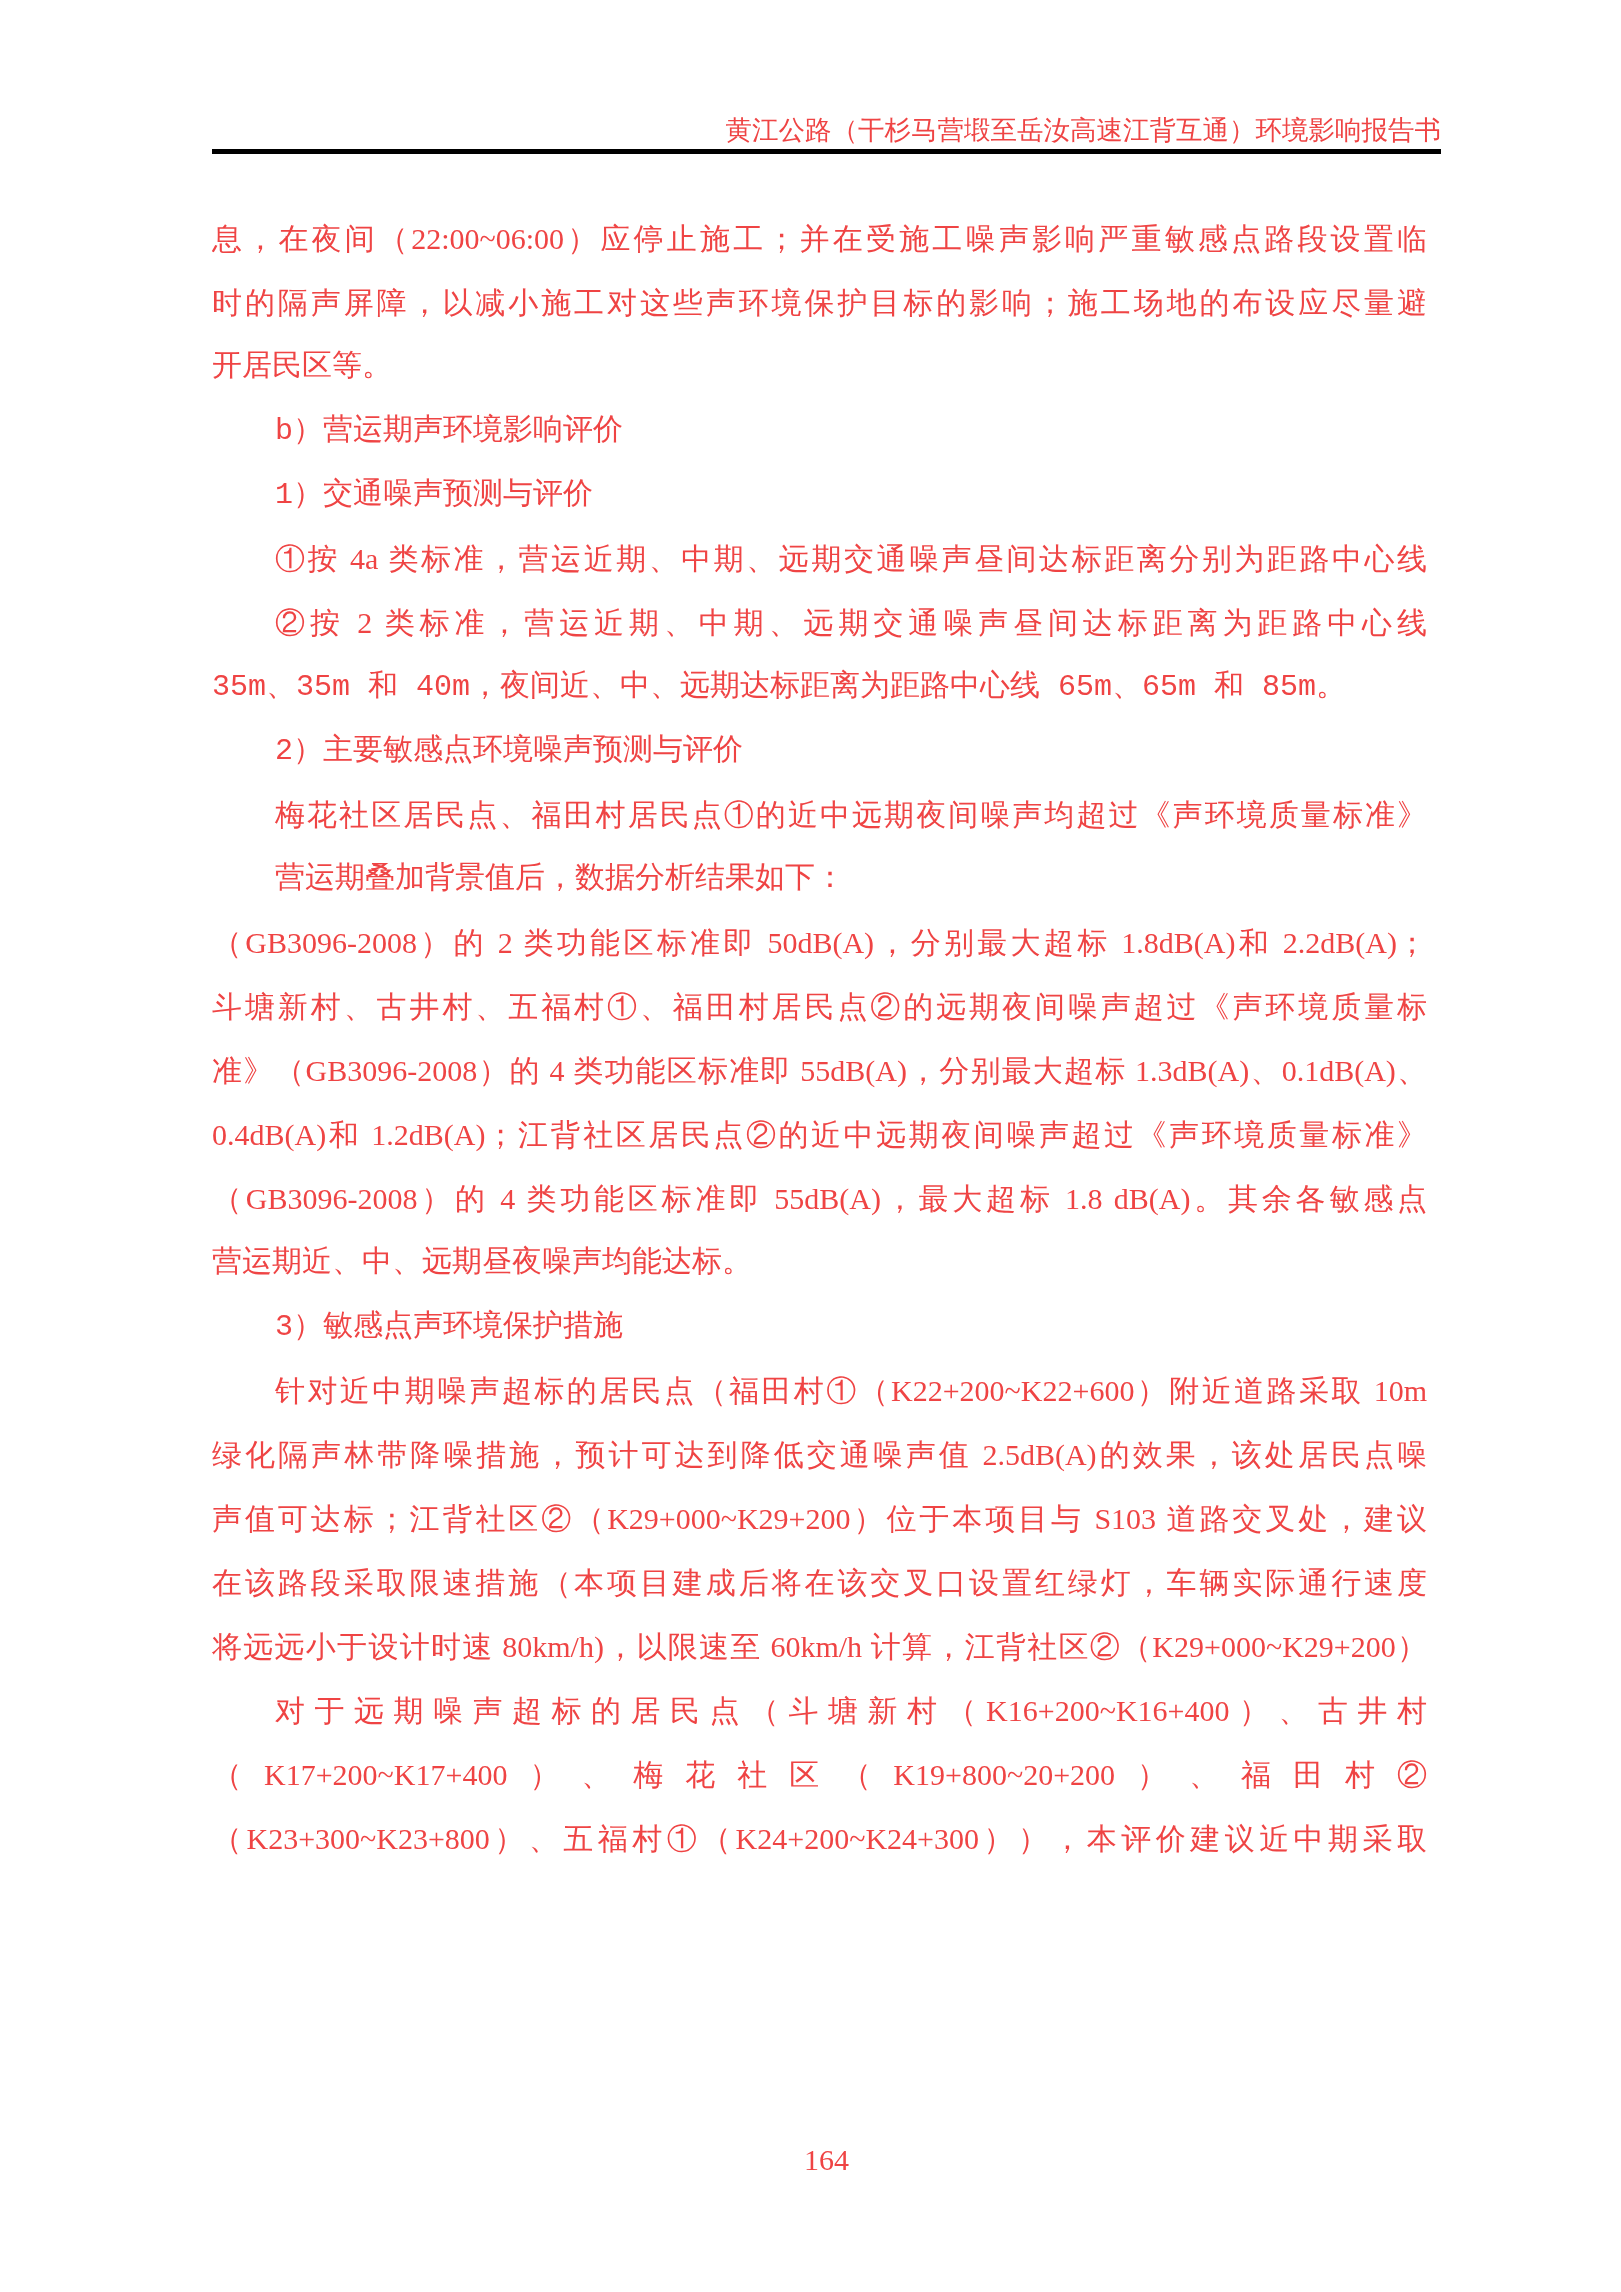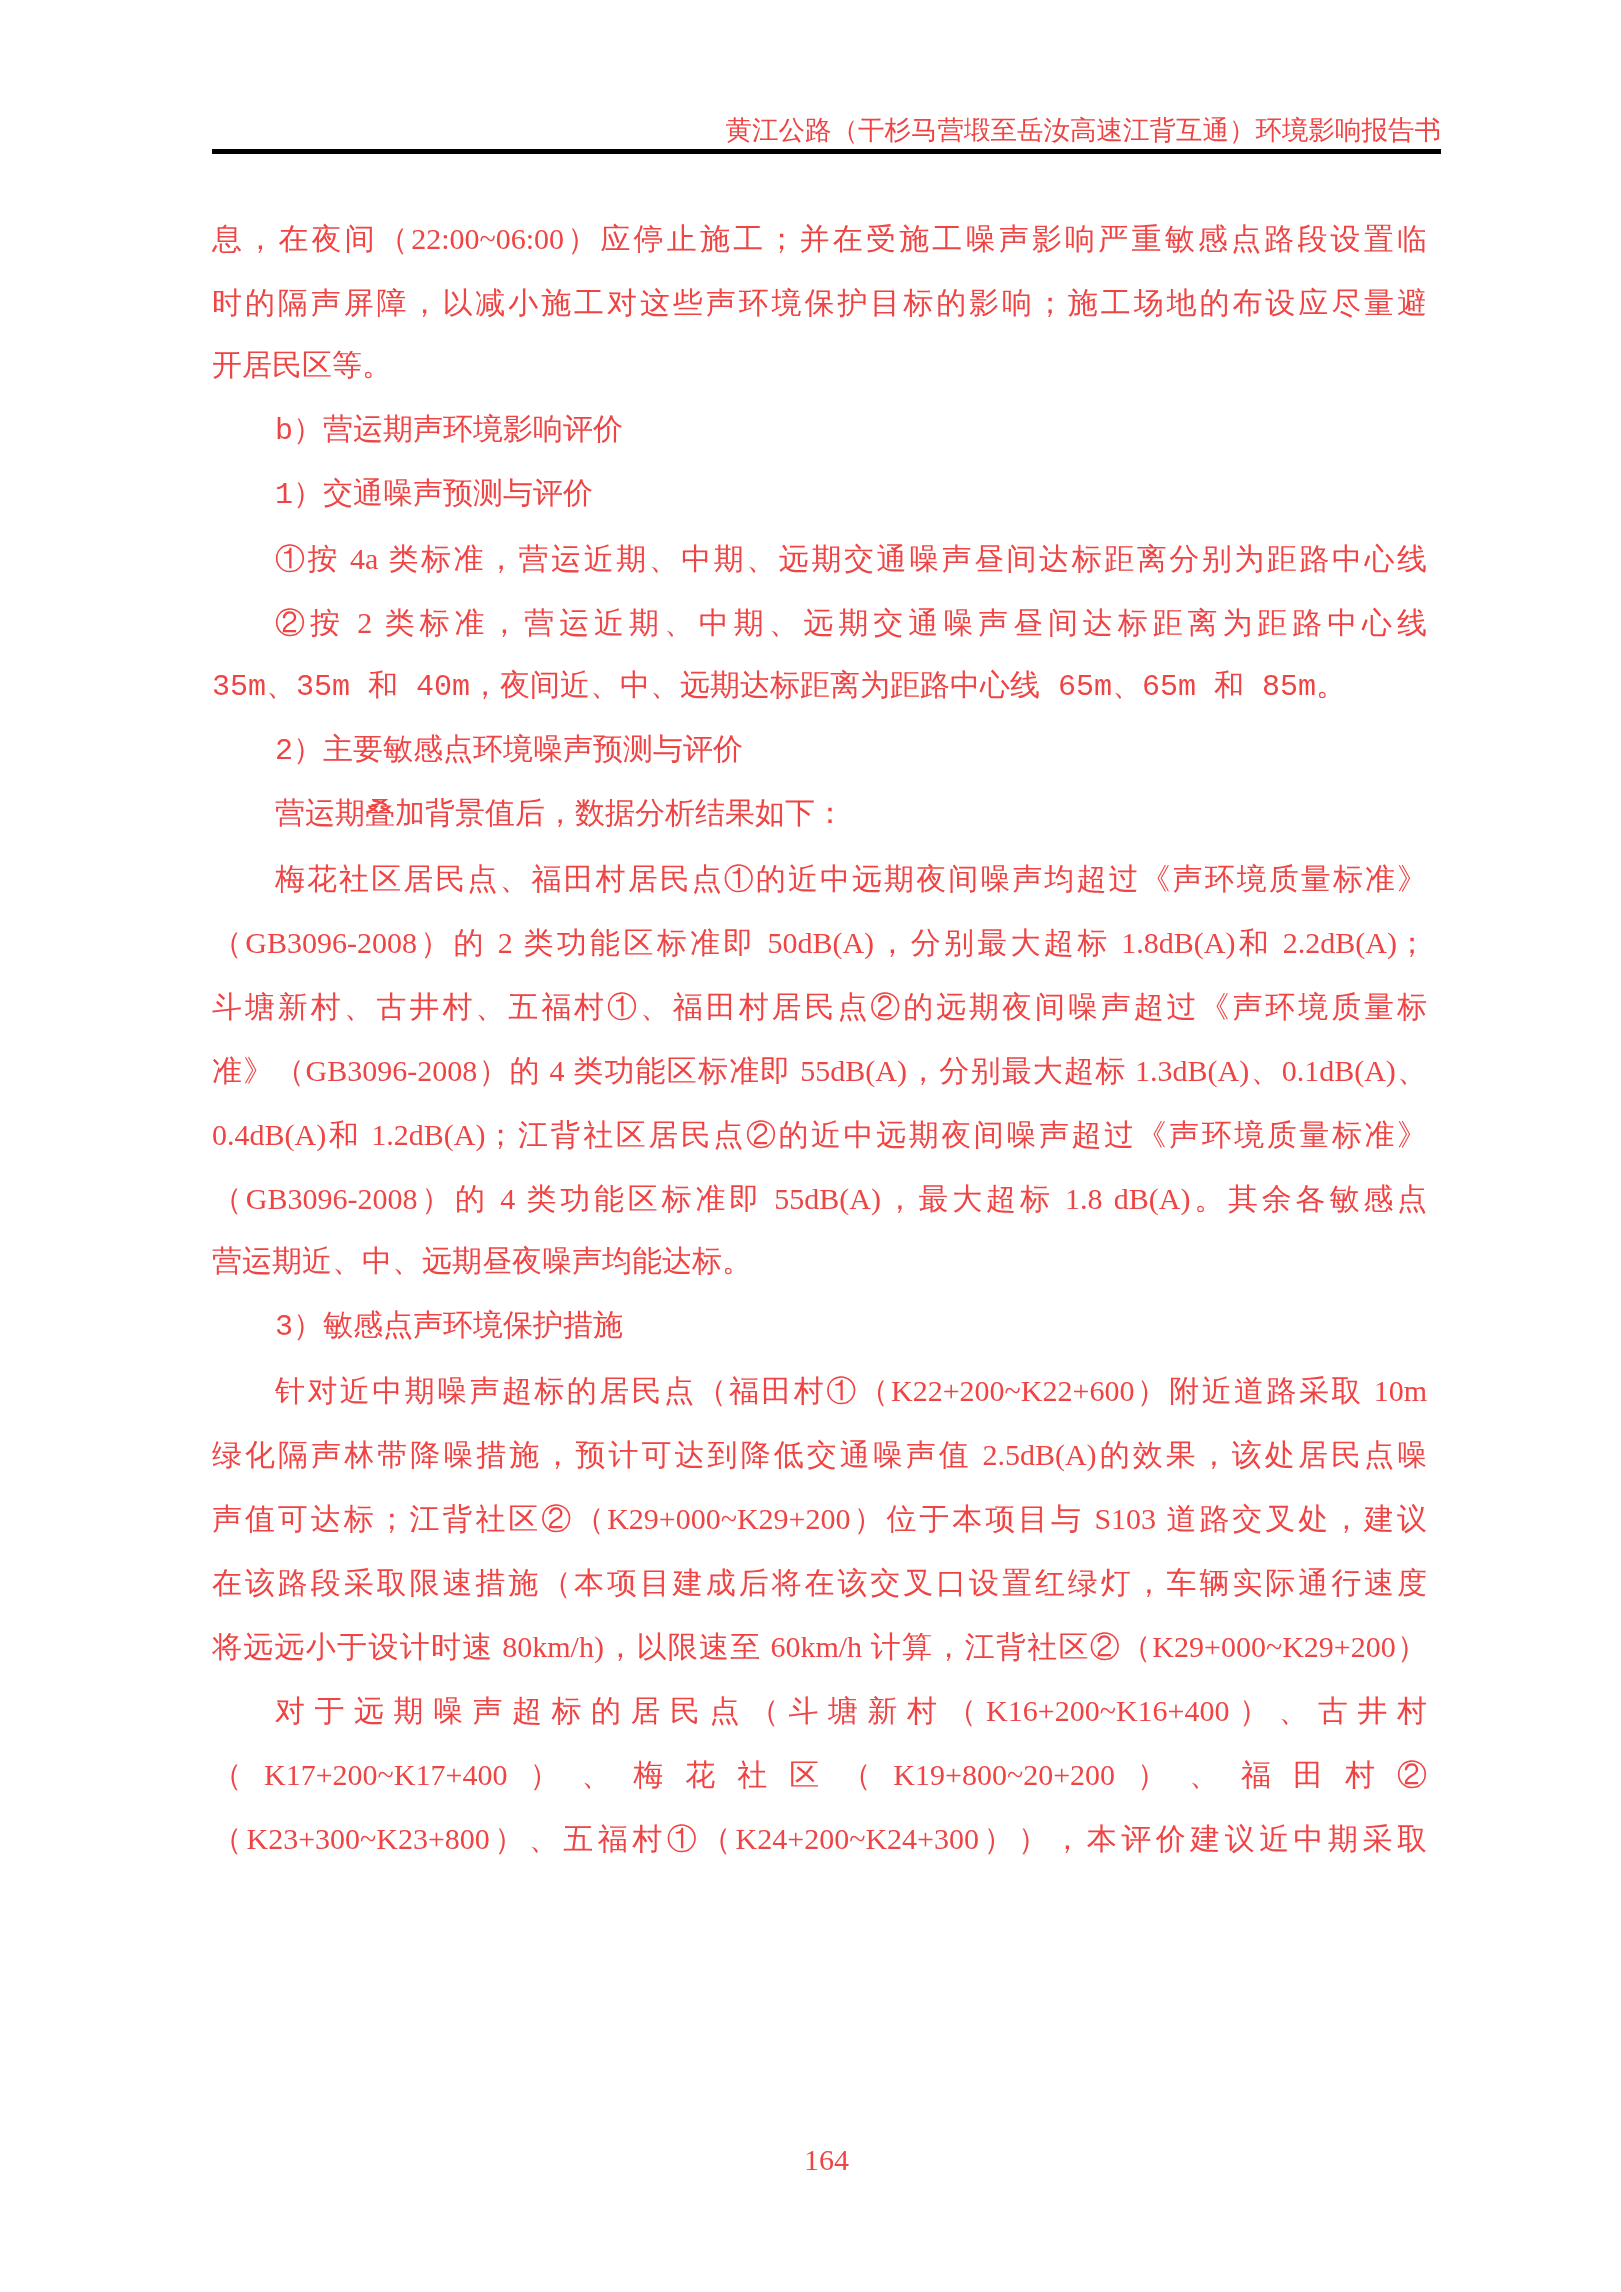--- a/index.html
+++ b/index.html
@@ -84,22 +84,22 @@
   <div id="bodytext">
     <div class="line">息，在夜间（22:00~06:00）应停止施工；并在受施工噪声影响严重敏感点路段设置临</div>
     <div class="line">时的隔声屏障，以减小施工对这些声环境保护目标的影响；施工场地的布设应尽量避</div>
     <div class="line pend">开居民区等。</div>
     <div class="line ind pend">b）营运期声环境影响评价</div>
     <div class="line ind pend">1）交通噪声预测与评价</div>
     <div class="line ind">①按 4a 类标准，营运近期、中期、远期交通噪声昼间达标距离分别为距路中心线</div>
     <div class="line ind">②按 2 类标准，营运近期、中期、远期交通噪声昼间达标距离为距路中心线</div>
     <div class="line pend">35m、35m 和 40m，夜间近、中、远期达标距离为距路中心线 65m、65m 和 85m。</div>
     <div class="line ind pend">2）主要敏感点环境噪声预测与评价</div>
+    <div class="line ind">梅花社区居民点、福田村居民点①的近中远期夜间噪声均超过《声环境质量标准》</div>
     <div class="line ind pend">营运期叠加背景值后，数据分析结果如下：</div>
-    <div class="line ind">梅花社区居民点、福田村居民点①的近中远期夜间噪声均超过《声环境质量标准》</div>
     <div class="line">（GB3096-2008）的 2 类功能区标准即 50dB(A)，分别最大超标 1.8dB(A)和 2.2dB(A)；</div>
     <div class="line">斗塘新村、古井村、五福村①、福田村居民点②的远期夜间噪声超过《声环境质量标</div>
     <div class="line">准》（GB3096-2008）的 4 类功能区标准即 55dB(A)，分别最大超标 1.3dB(A)、0.1dB(A)、</div>
     <div class="line">0.4dB(A)和 1.2dB(A)；江背社区居民点②的近中远期夜间噪声超过《声环境质量标准》</div>
     <div class="line">（GB3096-2008）的 4 类功能区标准即 55dB(A)，最大超标 1.8 dB(A)。其余各敏感点</div>
     <div class="line pend">营运期近、中、远期昼夜噪声均能达标。</div>
     <div class="line ind pend">3）敏感点声环境保护措施</div>
     <div class="line ind">针对近中期噪声超标的居民点（福田村①（K22+200~K22+600）附近道路采取 10m</div>
     <div class="line">绿化隔声林带降噪措施，预计可达到降低交通噪声值 2.5dB(A)的效果，该处居民点噪</div>
     <div class="line">声值可达标；江背社区②（K29+000~K29+200）位于本项目与 S103 道路交叉处，建议</div>

